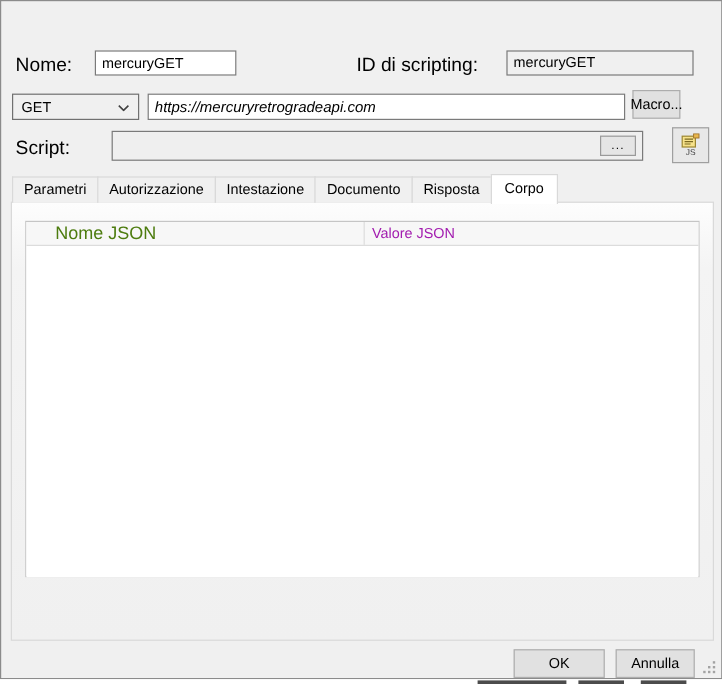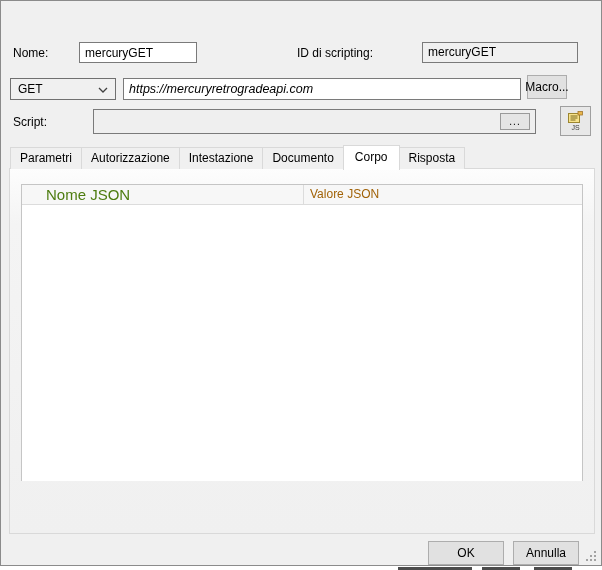--- a/index.html
+++ b/index.html
@@ -14,21 +14,21 @@
     background:#f0f0f0; border:1px solid #8b8b8b;
   }
   
   .titlebar { position:absolute; left:0; top:0; width:600px; height:30px; background:#ffffff; }
   .title { position:absolute; left:12px; top:0; line-height:30px; font-size:12.5px; }
   .close-btn {
     position:absolute; right:0; top:0; width:46px; height:29px;
     display:flex; align-items:center; justify-content:center; background:#ffffff;
   }
   
-  .lbl { position:absolute; font-size:12px; white-space:nowrap; }
+  .lbl { position:absolute; font-size:16px; white-space:nowrap; }
   .txtbox {
     position:absolute; background:#ffffff; border:1px solid #7a7a7a;
     font-size:12px; font-family:"Liberation Sans", sans-serif; padding:0 5px;
   }
   .rofield {
     position:absolute; background:#f0f0f0; border:1px solid #7a7a7a;
     font-size:12px; padding:0 5px; line-height:19px; overflow:hidden; white-space:nowrap;
   }
   .combo {
     position:absolute; left:9px; top:77px; width:106px; height:22px;
@@ -72,21 +72,21 @@
     background:linear-gradient(180deg,#fdfdfd 0%,#f4f4f4 15%,#f0f0f0 100%);
   }
   
   .grid {
     position:absolute; left:20px; top:183px; width:562px; height:297px;
     background:#ffffff; border:1px solid #c5c5c5; z-index:2;
   }
   .grid-header { display:flex; height:20px; background:#f7f7f7; border-bottom:1px solid #dcdcdc; }
   .grid-col1 { width:282px; border-right:1px solid #dcdcdc; padding-left:24px;
                line-height:19px; font-size:15px; color:#4d7c0f; }
-  .grid-col2 { flex:1; padding-left:6px; line-height:19px; font-size:12px; color:#a16207; }
+  .grid-col2 { flex:1; padding-left:6px; line-height:19px; font-size:12px; color:#a21caf; }
   .grid-body { height:276px; background:#ffffff; }
   
   .split { display:flex; align-items:stretch; justify-content:flex-start; padding:0; }
   .split .main { flex:1; display:flex; align-items:center; justify-content:center; }
   .split .sep { width:1px; background:#7a7a7a; margin:1px 0; }
   .split .arrow { width:19px; display:flex; align-items:center; justify-content:center; font-size:7px; color:#111; }
   .focused { border:2px solid #0078d7 !important; }
   
   .grip { position:absolute; right:4px; bottom:3px; }
   .behind-strip { position:absolute; left:0; bottom:0; width:602px; height:4px; background:#ffffff; }
@@ -126,22 +126,22 @@
         <rect x="11" y="0.5" width="4.5" height="3.5" fill="#e8b64c" stroke="#a0742c" stroke-width="0.8"></rect>
       </svg>
       <span class="js-badge">JS</span>
     </div>
 
     <div class="tabstrip">
       <div class="tab">Parametri</div>
       <div class="tab">Autorizzazione</div>
       <div class="tab">Intestazione</div>
       <div class="tab">Documento</div>
+      <div class="tab">Risposta</div>
       <div class="tab active">Corpo</div>
-      <div class="tab">Risposta</div>
     </div>
 
     <div class="tab-panel"></div>
 
     <div class="grid">
       <div class="grid-header">
         <div class="grid-col1">Nome JSON</div>
         <div class="grid-col2">Valore JSON</div>
       </div>
       <div class="grid-body"></div>

